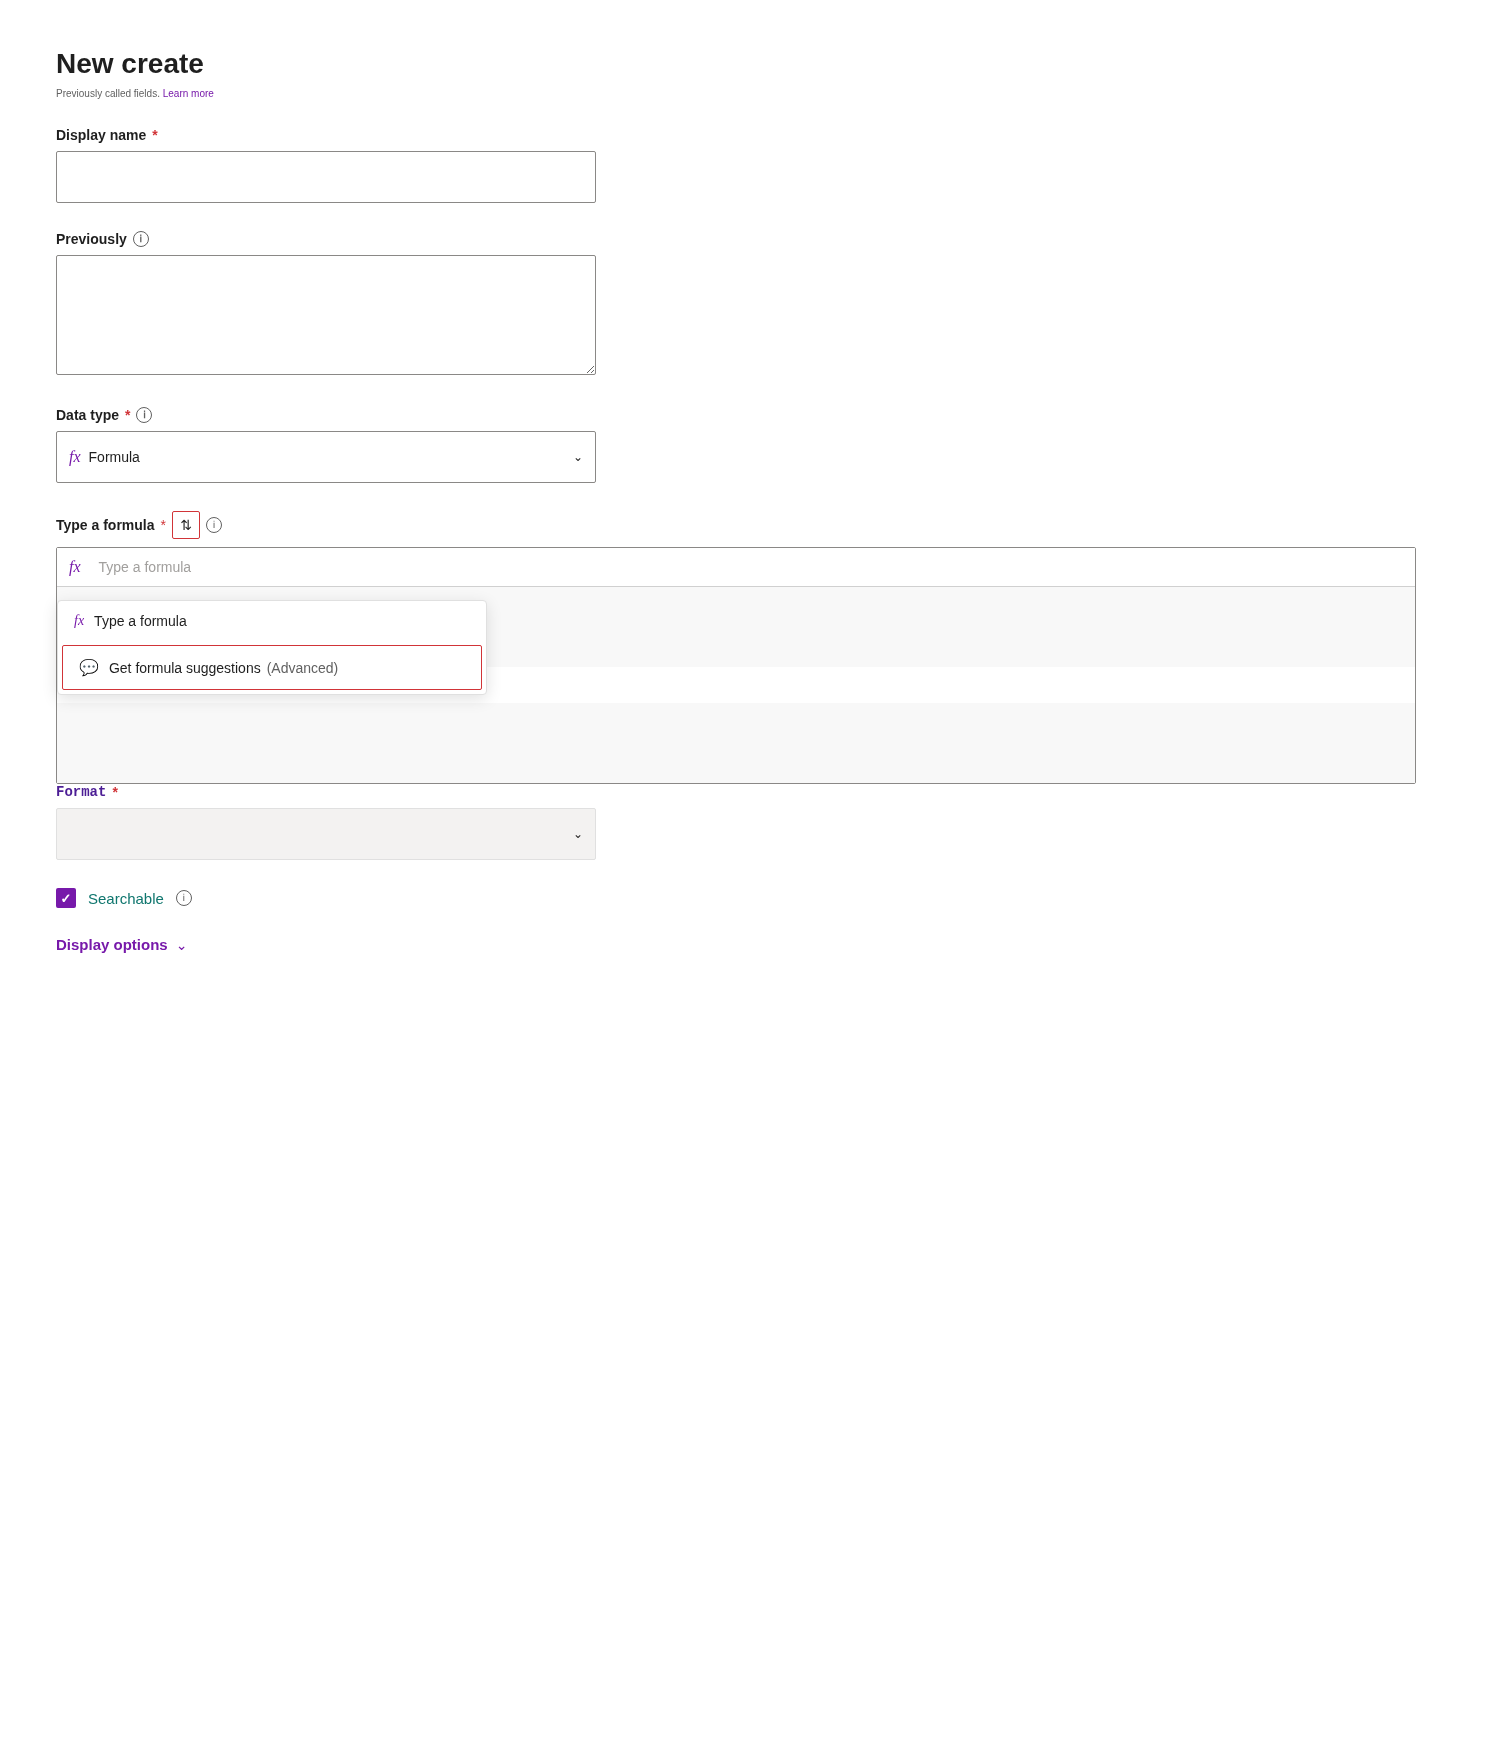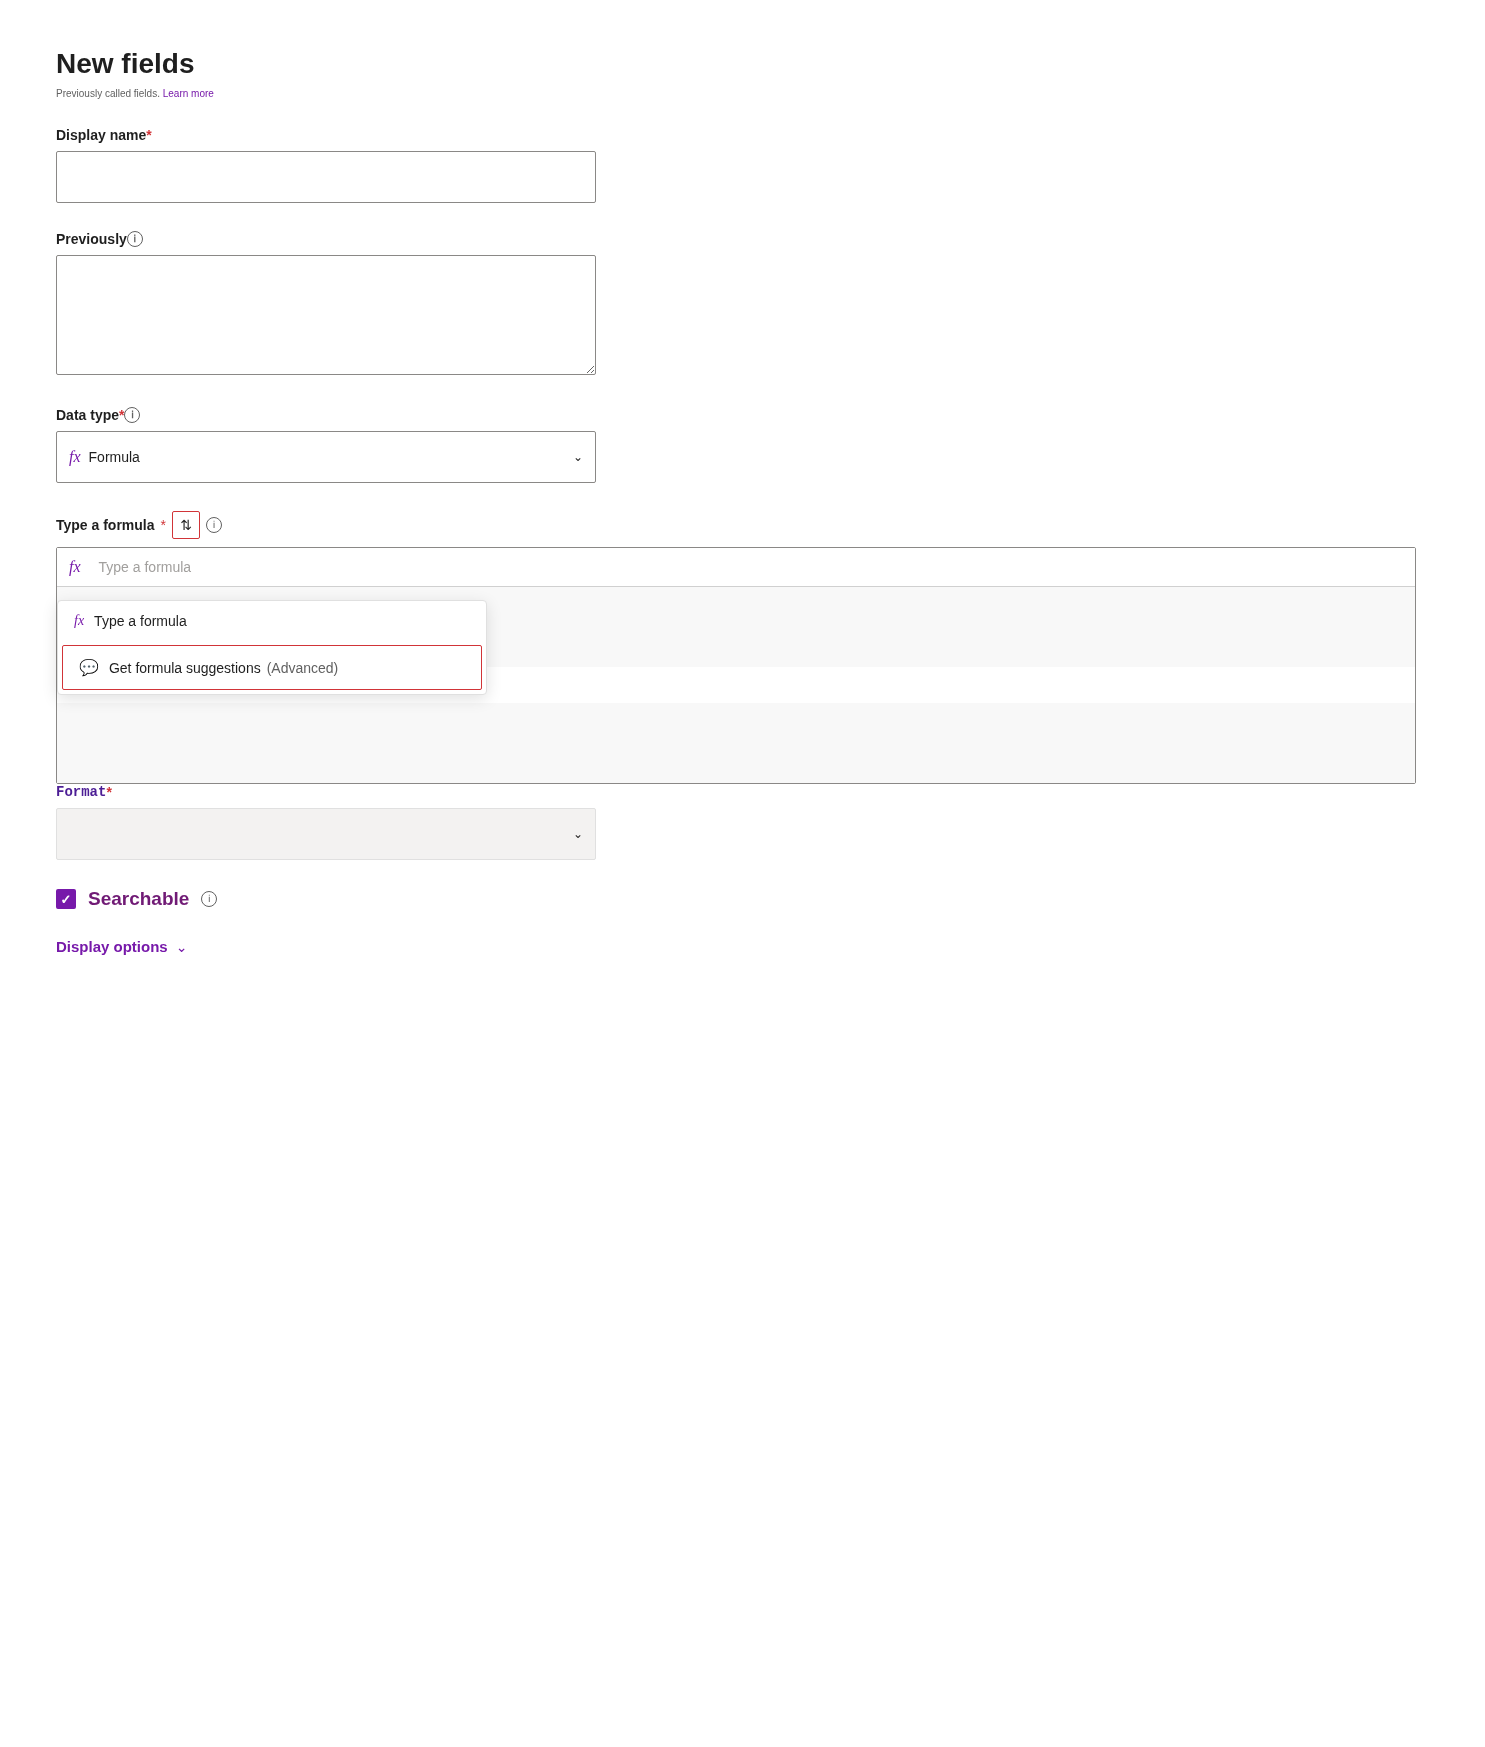--- a/index.html
+++ b/index.html
@@ -39,21 +39,21 @@
       margin-bottom: 28px;
     }
 
     .field-label {
       font-size: 14px;
       font-weight: 600;
       color: #1f1f1f;
       margin-bottom: 8px;
       display: flex;
       align-items: center;
-      gap: 0;
+      gap: 6px;
     }
 
     .required-star {
       color: #d13438;
       font-size: 14px;
     }
 
     .info-icon {
       display: inline-flex;
       align-items: center;
@@ -232,23 +232,23 @@
     }
 
     .checkbox-custom .checkmark {
       color: #ffffff;
       font-size: 13px;
       font-weight: 700;
       line-height: 1;
     }
 
     .checkbox-label {
-      font-size: 19px;
-      font-weight: 700;
-      color: #701a75;
+      font-size: 15px;
+      font-weight: 400;
+      color: #0f766e;
     }
 
     
     .advanced-options-row {
       display: flex;
       align-items: center;
       gap: 8px;
       cursor: pointer;
     }
 
@@ -287,21 +287,21 @@
       background: #f8f8f8;
     }
 
     .full-width-section {
       width: 1360px;
     }
   </style>
 </head>
 <body>
 
-<h1 class="page-title">New fields</h1>
+<h1 class="page-title">New create</h1>
 
 <p class="subtitle">
   <span>Previously called fields.</span>
   <a href="#">Learn more</a>
 </p>
 
 <div class="field-group">
   <div class="field-label">
     <span>Display name</span>
     <span class="required-star">*</span>

